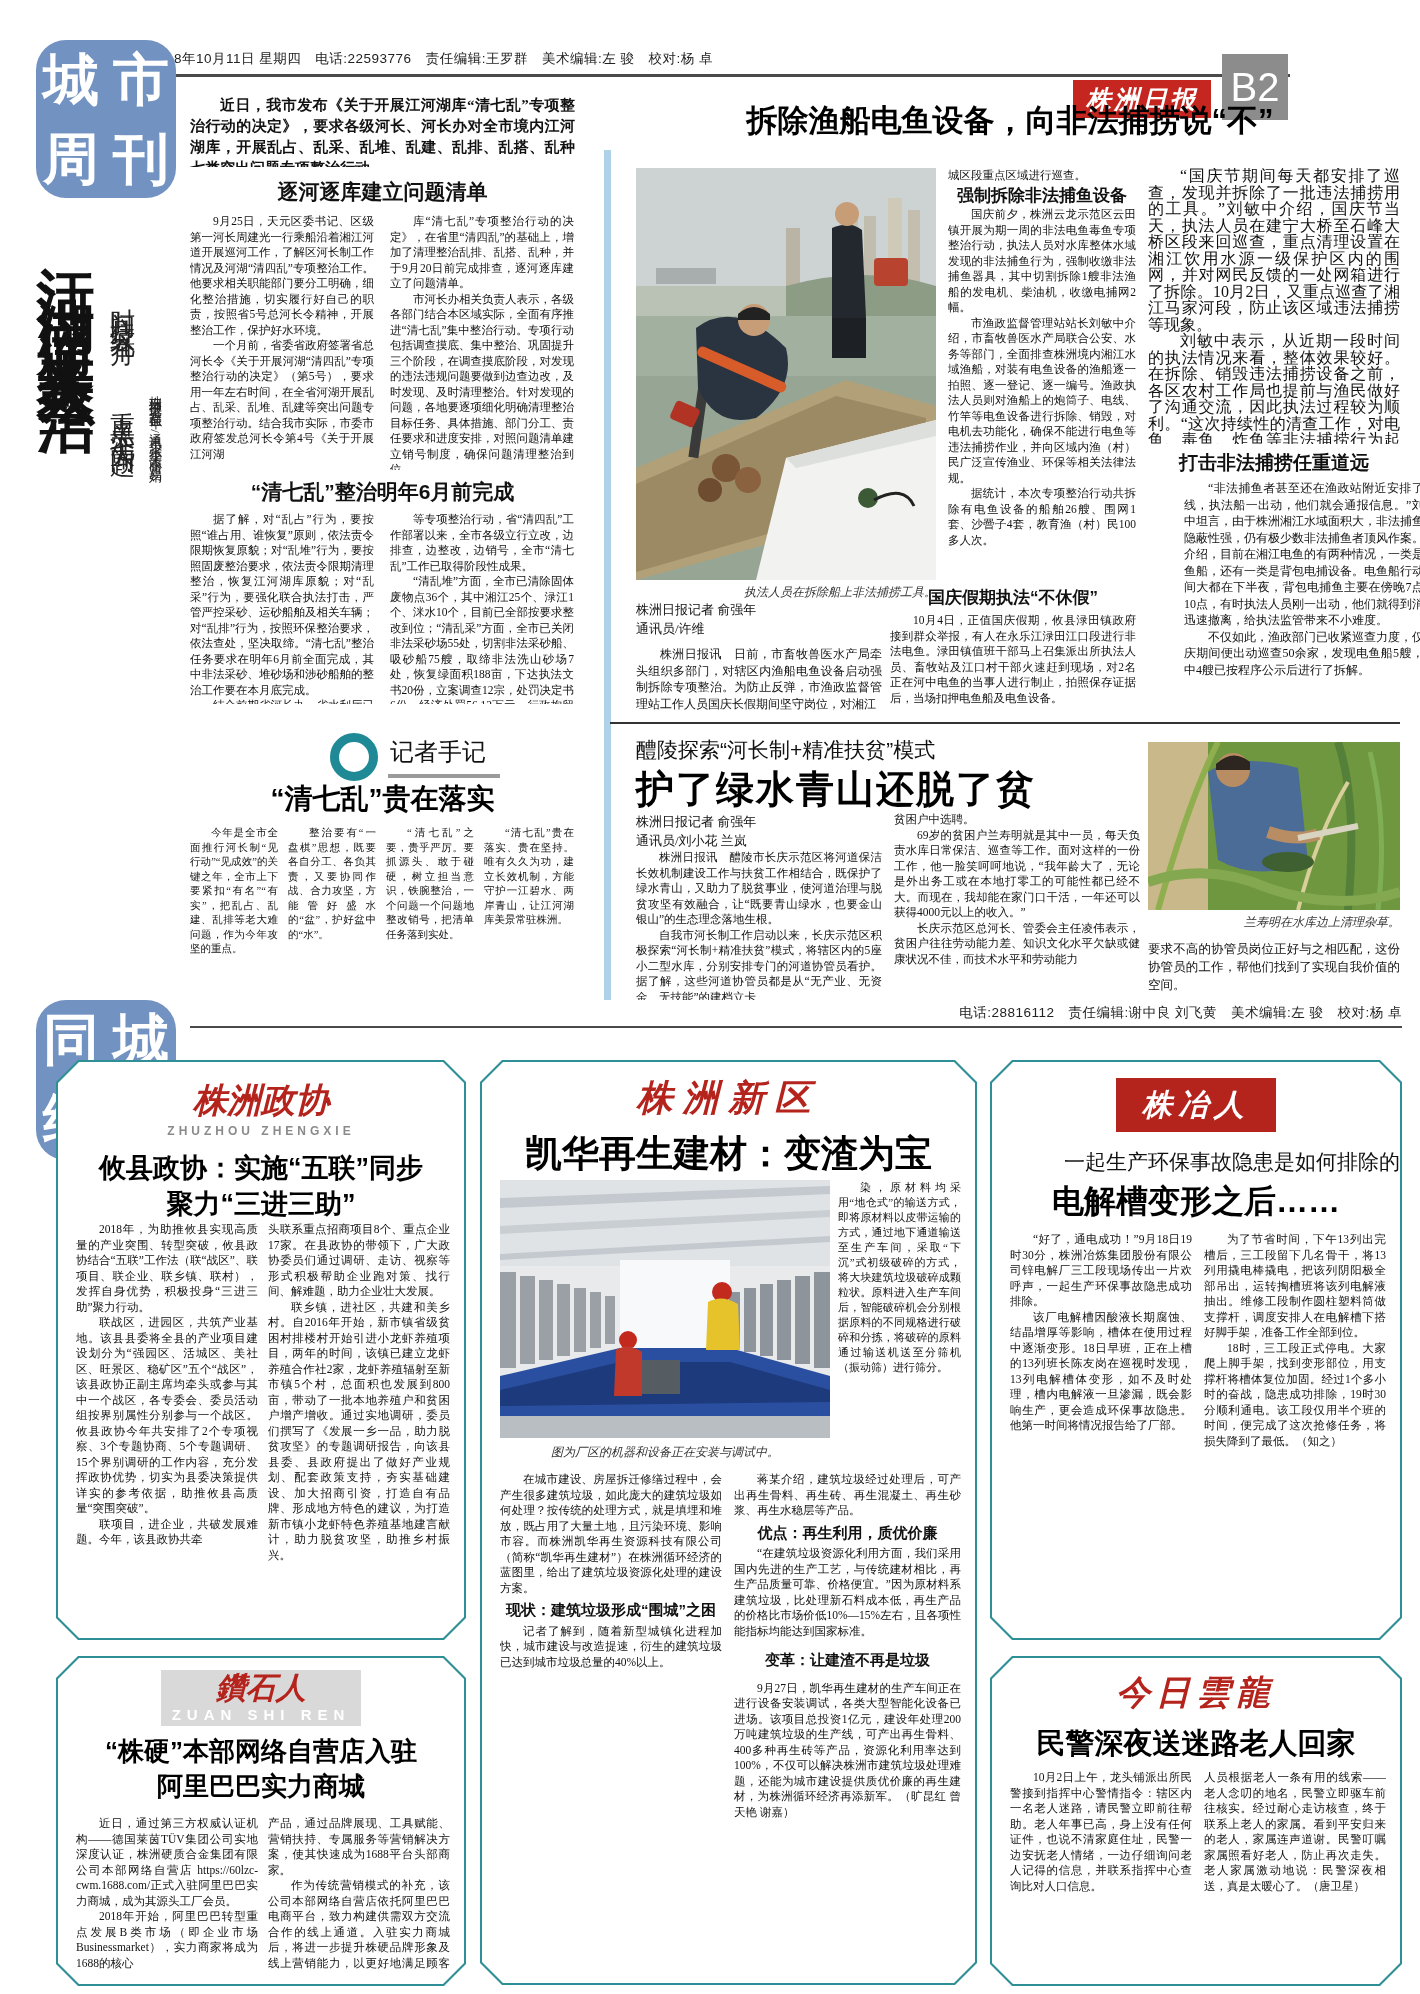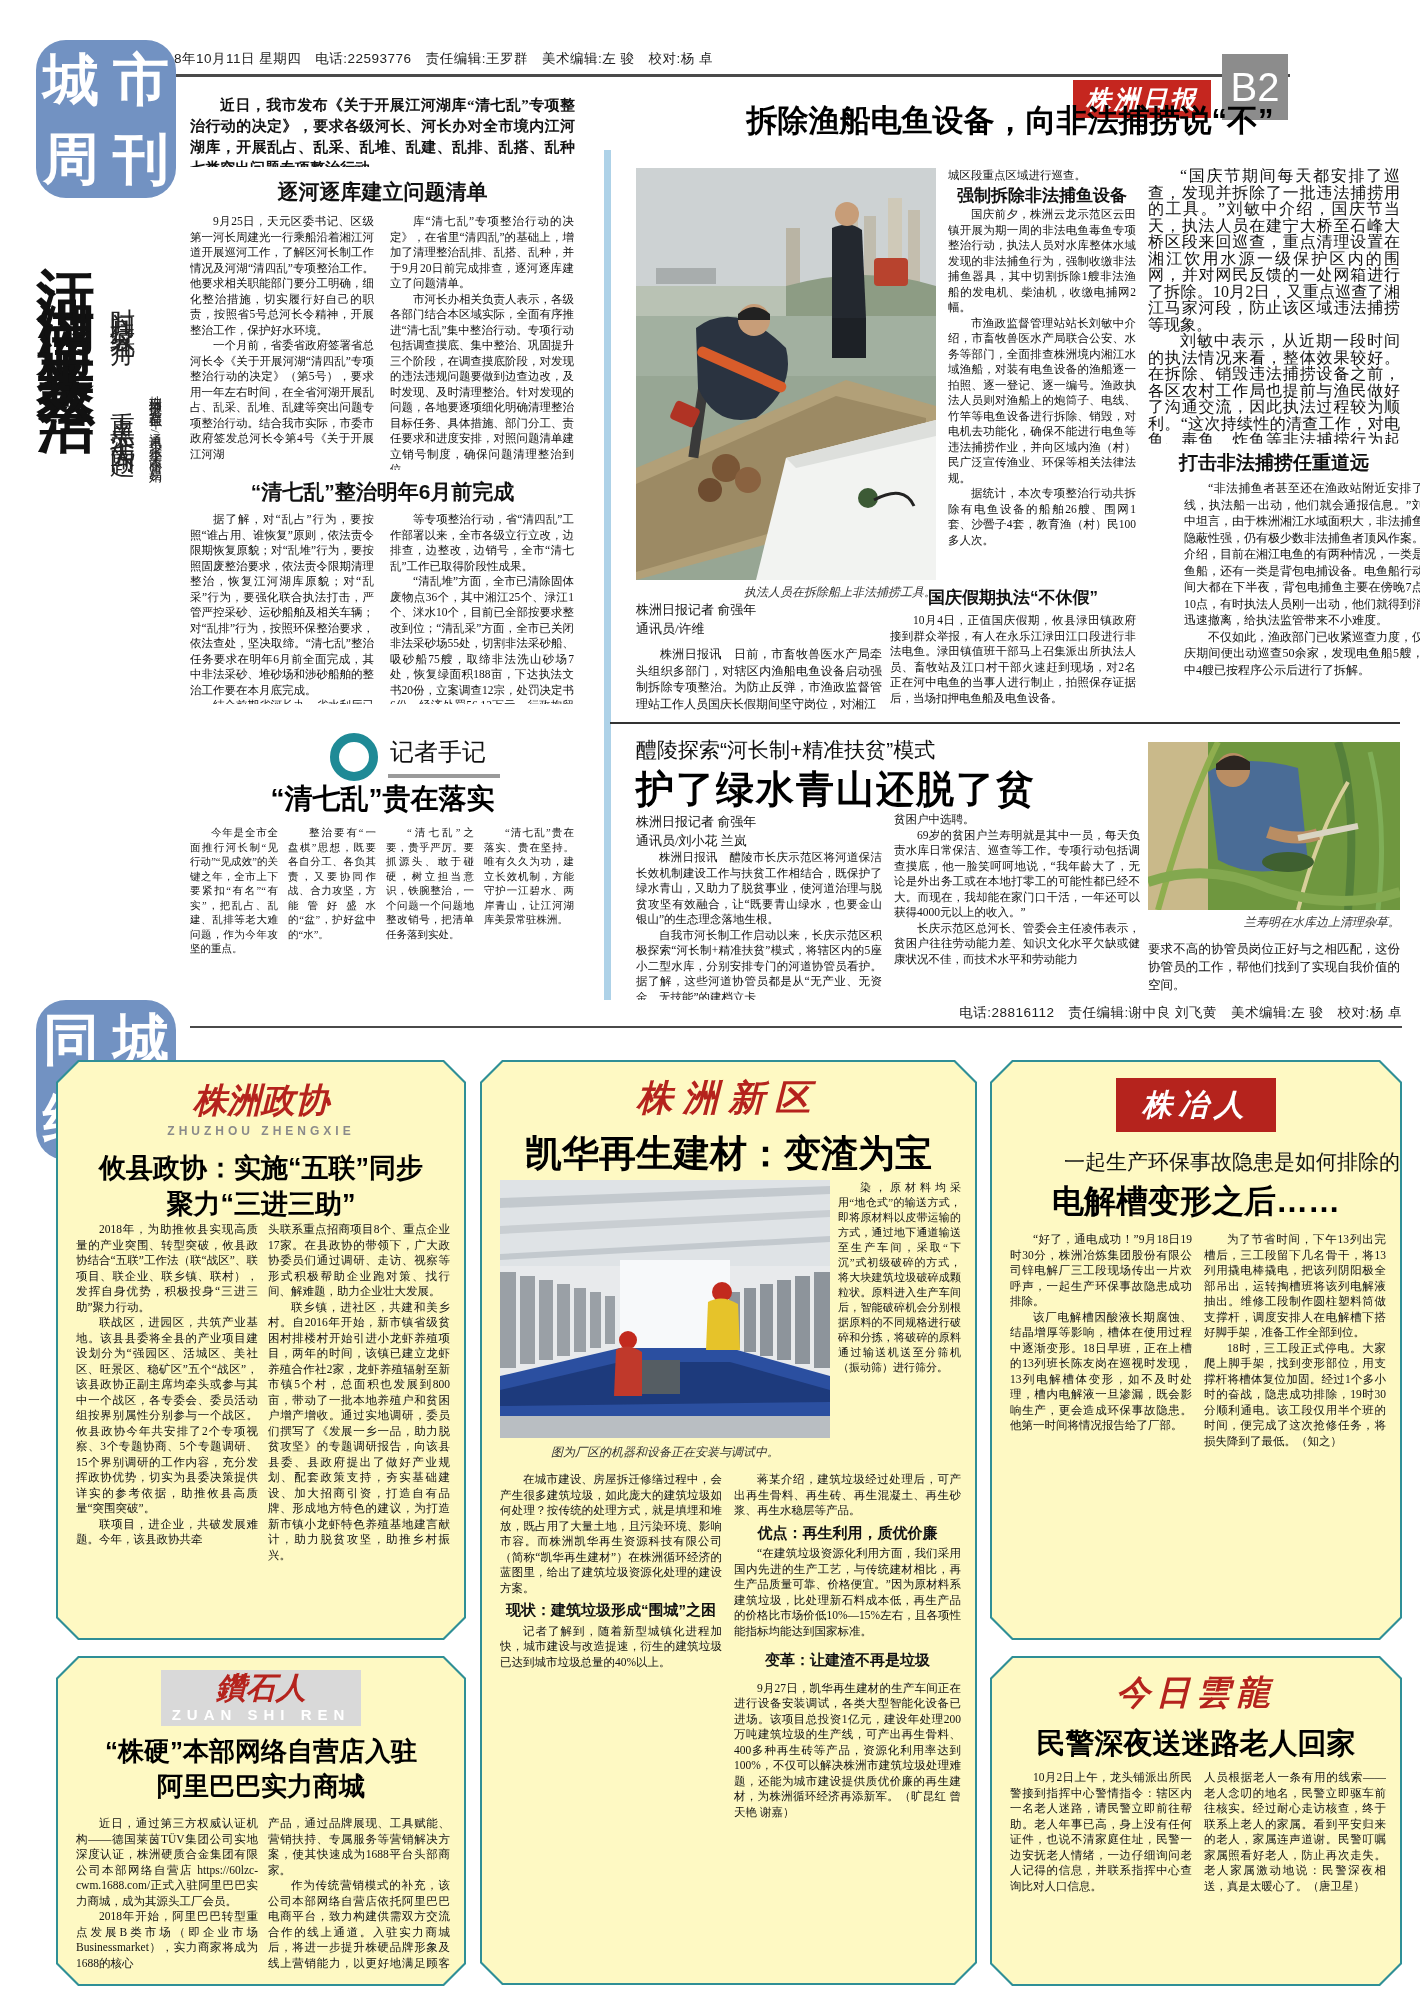--- a/index.html
+++ b/index.html
@@ -29,21 +29,21 @@
   .tinycol p{margin:0;text-indent:2em;}
   .bigtitle{font-family:"Liberation Sans", sans-serif;font-weight:bold;color:#000;}
   .caption{font-size:12px;color:#333;font-style:italic;}
   .byline{font-size:13px;line-height:19px;}
   .badge{display:flex;align-items:center;}
   .badge .ring{width:30px;height:30px;border:9px solid #1f8a96;border-radius:50%;}
   .badge .label{font-family:"Liberation Sans", sans-serif;font-size:24px;margin-left:10px;
                 border-bottom:4px solid #9a9a9a;padding:0 14px 6px 2px;}
   .card{background:#2f8f96;
         clip-path:polygon(22px 0,calc(100% - 22px) 0,100% 22px,100% calc(100% - 22px),calc(100% - 22px) 100%,22px 100%,0 calc(100% - 22px),0 22px);}
-  .card-in{position:absolute;left:2px;top:2px;right:2px;bottom:2px;background:#fef9c3;
+  .card-in{position:absolute;left:2px;top:2px;right:2px;bottom:2px;background:#ffffff;
         clip-path:polygon(21px 0,calc(100% - 21px) 0,100% 21px,100% calc(100% - 21px),calc(100% - 21px) 100%,21px 100%,0 calc(100% - 21px),0 21px);}
   .script-red{color:#b5231d;font-style:italic;font-weight:bold;}
   .logo-sub{font-family:"Liberation Sans", sans-serif;color:#8a8a8a;letter-spacing:4px;font-weight:bold;}
   .center{text-align:center;}
   .vbar{background:#aed2e8;}
 </style>
 </head>
 <body>
 
 <div id="page">
@@ -183,21 +183,21 @@
   <div class="abs" style="left:636px;top:812px;width:246px;height:188px;overflow:hidden;">
     <div class="byline">株洲日报记者 俞强年</div>
     <div class="byline">通讯员/刘小花 兰岚</div>
     <div class="col" style="width:246px;">
       <p>株洲日报讯　醴陵市长庆示范区将河道保洁长效机制建设工作与扶贫工作相结合，既保护了绿水青山，又助力了脱贫事业，使河道治理与脱贫攻坚有效融合，让“既要青山绿水，也要金山银山”的生态理念落地生根。</p>
       <p>自我市河长制工作启动以来，长庆示范区积极探索“河长制+精准扶贫”模式，将辖区内的5座小二型水库，分别安排专门的河道协管员看护。据了解，这些河道协管员都是从“无产业、无资金、无技能”的建档立卡</p>
     </div>
   </div>
   <div class="abs col" style="left:894px;top:812px;width:246px;height:188px;">
     <p class="noind">贫困户中选聘。</p>
-    <p>69岁的贫困户兰寿明就是其中一员，每天负责水库日常保洁、巡查等工作。专项行动包括调查摸底，他一脸笑呵呵地说，“我年龄大了，无论是外出务工或在本地打零工的可能性都已经不大。而现在，我却能在家门口干活，一年还可以获得4000元以上的收入。”</p>
+    <p>69岁的贫困户兰寿明就是其中一员，每天负责水库日常保洁、巡查等工作。面对这样的一份工作，他一脸笑呵呵地说，“我年龄大了，无论是外出务工或在本地打零工的可能性都已经不大。而现在，我却能在家门口干活，一年还可以获得4000元以上的收入。”</p>
     <p>长庆示范区总河长、管委会主任凌伟表示，贫困户往往劳动能力差、知识文化水平欠缺或健康状况不佳，而技术水平和劳动能力</p>
   </div>
 
   <div class="abs" style="left:1148px;top:742px;width:252px;height:168px;">
     <svg width="252" height="168" viewBox="0 0 252 168">
       <rect width="252" height="168" fill="#6f973f"></rect>
       <rect x="0" y="0" width="60" height="168" fill="#c9b98a"></rect>
       <path d="M10 168 Q40 60 70 0" stroke="#8fae4e" stroke-width="6" fill="none"></path>
       <path d="M200 168 Q210 60 190 0" stroke="#55803a" stroke-width="8" fill="none"></path>
       <path d="M230 168 Q240 80 222 10" stroke="#7fae57" stroke-width="5" fill="none"></path>

